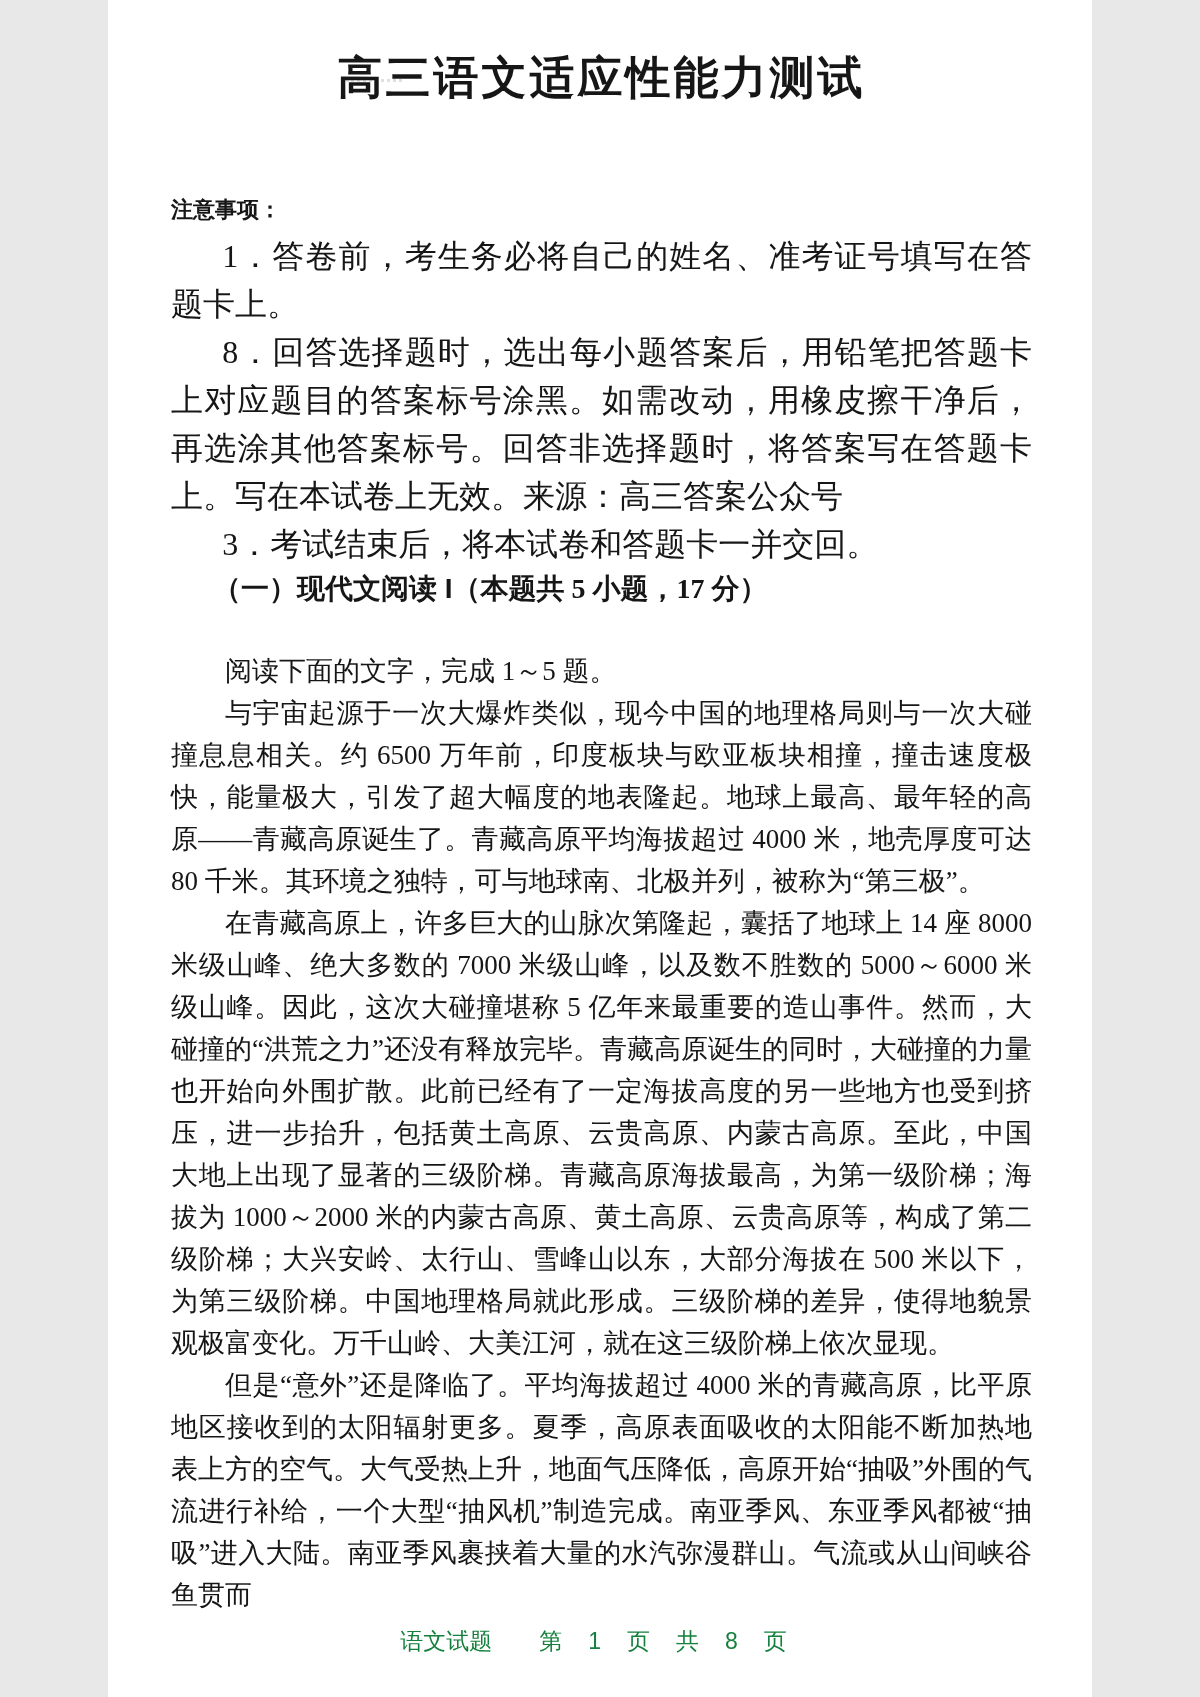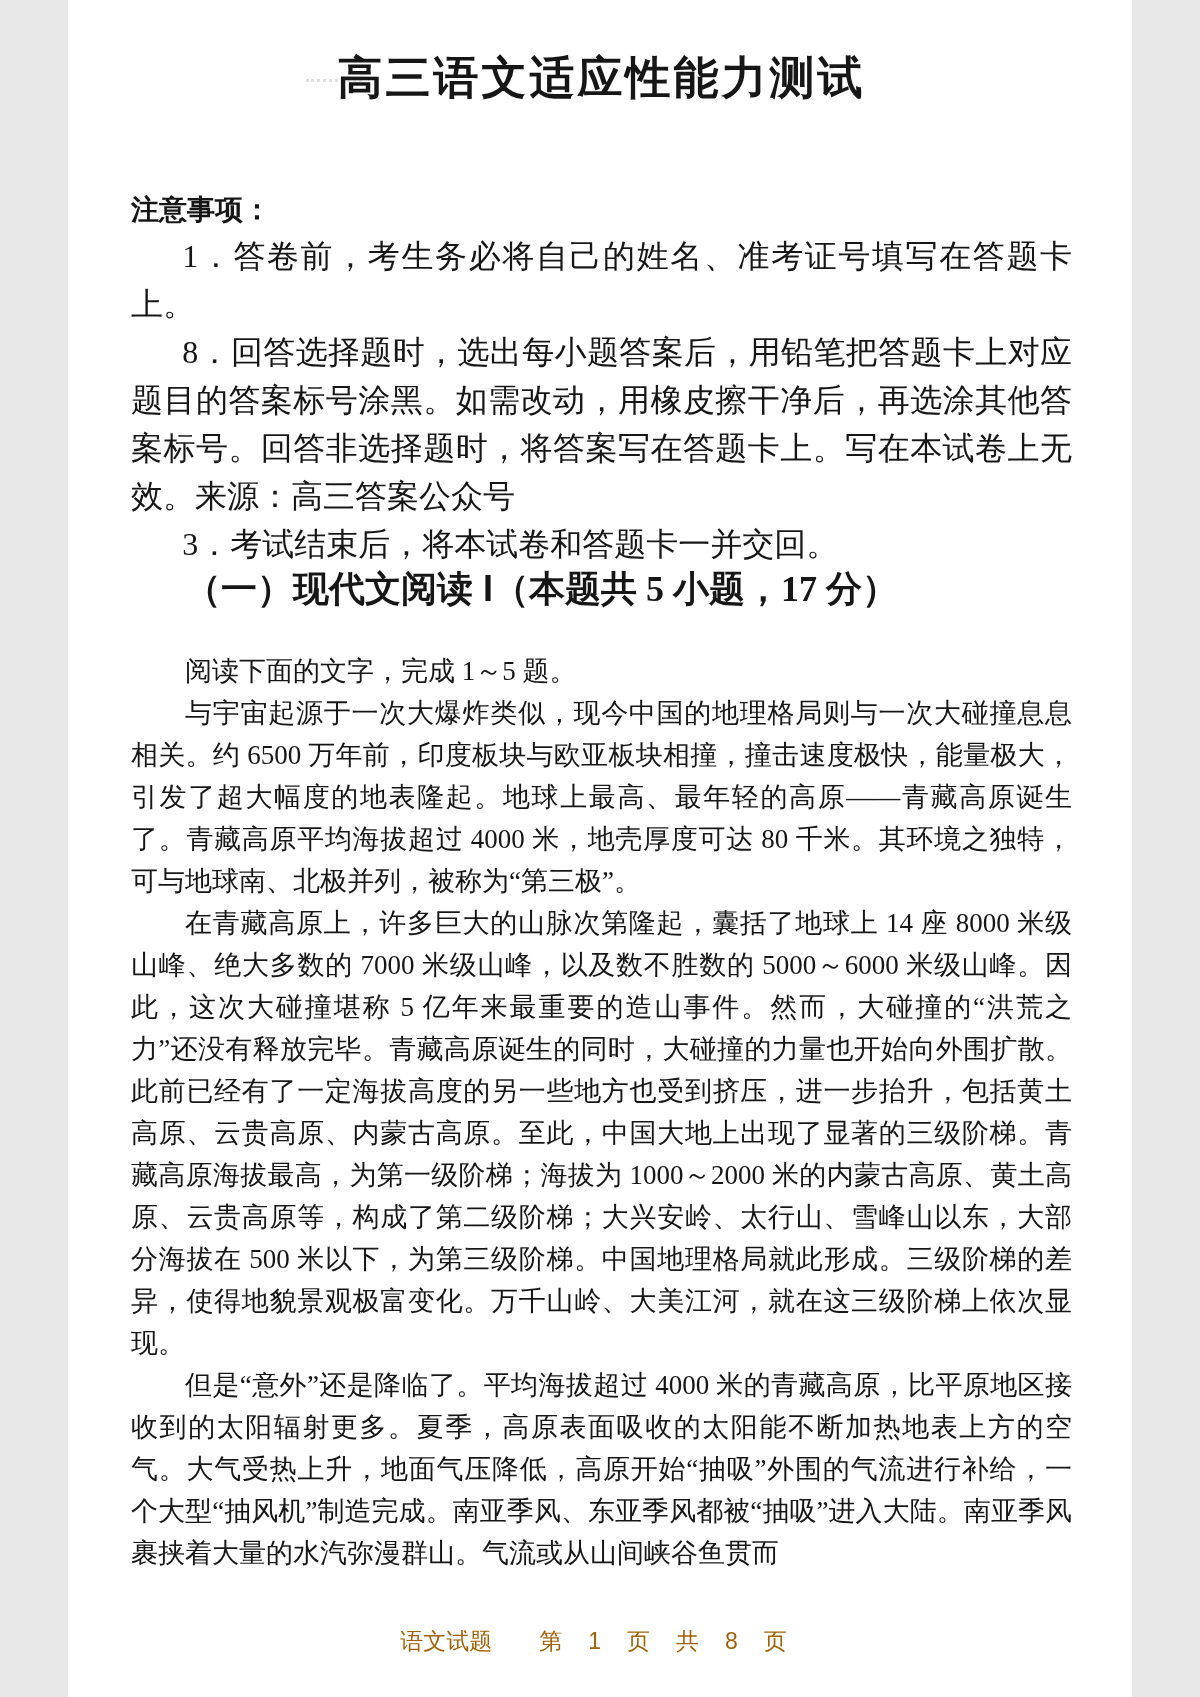--- a/index.html
+++ b/index.html
@@ -1,19 +1,19 @@
 <!DOCTYPE html>
 <html><head>
 <meta charset="utf-8">
 <style>
   * { box-sizing: border-box; }
   html, body { margin: 0; padding: 0; background: #e8e8e8; }
   .page {
     position: relative;
-    width: 1064px;
+    width: 984px;
     height: 1697px;
     margin: 0 auto;
     background: #ffffff;
     color: #161616;
     font-family: "Liberation Serif", "DejaVu Serif", serif;
     overflow: hidden;
   }
   .content {
     position: absolute;
     left: 63px;
@@ -35,41 +35,41 @@
     top: 79px;
     width: 56px;
     height: 0;
     border-top: 3px dotted #d9d9d9;
     opacity: 0.8;
   }
   .notice-heading {
     margin-top: 84px;
     font-family: "Liberation Sans", "DejaVu Sans", sans-serif;
     font-weight: 700;
-    font-size: 28px;
+    font-size: 22px;
     line-height: 36px;
   }
   .notice-item {
     margin: 0;
     font-size: 32px;
     line-height: 48px;
     text-indent: 1.6em;
     text-align: justify;
     text-justify: inter-character;
   }
   .notice-block { margin-top: 4px; }
   .section-heading {
     margin-top: 52px;
     font-family: "Liberation Sans", "DejaVu Sans", sans-serif;
     font-weight: 700;
     font-size: 27px;
     line-height: 42px;
   }
   .section-subheading {
-    font-size: 36px;
+    font-size: 28px;
     line-height: 42px;
     font-weight: 700;
     text-indent: 1.5em;
   }
   .sub-main { font-family: "Liberation Sans", "DejaVu Sans", sans-serif; }
   .sub-meta { font-family: "Liberation Serif", "DejaVu Serif", serif; }
   .instruction {
     font-size: 27px;
     line-height: 42px;
     text-indent: 2em;
@@ -84,21 +84,21 @@
     text-justify: inter-character;
   }
   .page-footer {
     position: absolute;
     left: 0;
     right: 0;
     top: 1626px;
     text-align: center;
     font-size: 23px;
     line-height: 30px;
-    color: #a16207;
+    color: #15803d;
   }
   .page-footer .doc-label { margin-right: 34px; }
   .page-footer .f-part { margin: 0 13px; }
   .page-footer .f-num {
     font-family: "Liberation Sans", "DejaVu Sans", sans-serif;
     margin: 0 13px;
   }
 </style>
 </head>
 <body>

